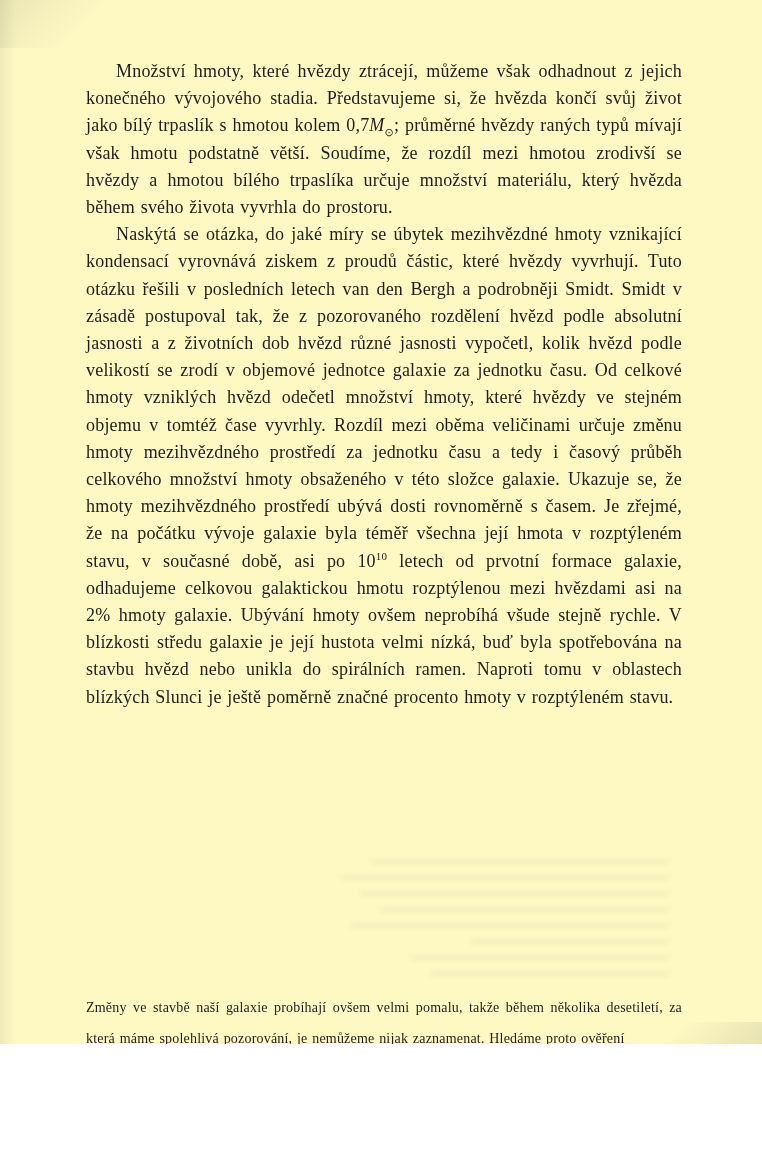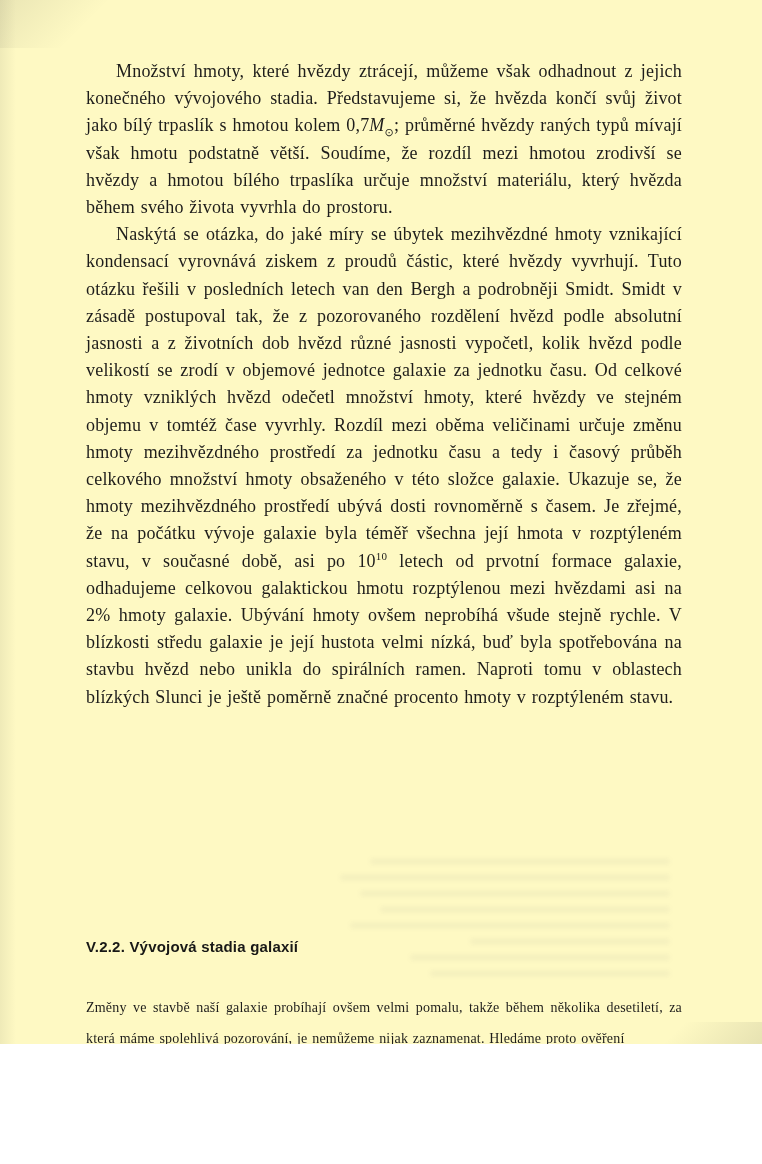--- a/index.html
+++ b/index.html
@@ -90,19 +90,18 @@
   <div class="bleed" style="left:370px; top:858px; width:300px;"></div>
   <div class="bleed" style="left:340px; top:874px; width:330px;"></div>
   <div class="bleed" style="left:360px; top:890px; width:310px;"></div>
   <div class="bleed" style="left:380px; top:906px; width:290px;"></div>
   <div class="bleed" style="left:350px; top:922px; width:320px;"></div>
   <div class="bleed" style="left:470px; top:938px; width:200px;"></div>
   <div class="bleed" style="left:410px; top:954px; width:260px;"></div>
   <div class="bleed" style="left:430px; top:970px; width:240px;"></div>
   <div class="bleed" style="left:520px; top:1128px; width:150px;"></div>
 
-  <h3 class="heading">V.2.2. Vývojová stadia galaxií</h3>
 
   <p class="para-after-heading">Změny ve stavbě naší galaxie probíhají ovšem velmi pomalu, takže během několika desetiletí, za která máme spolehlivá pozorování, je nemůžeme nijak zaznamenat. Hledáme proto ověření</p>
 
   <div class="page-number">174</div>
 
 </div>
 
 </body></html>

